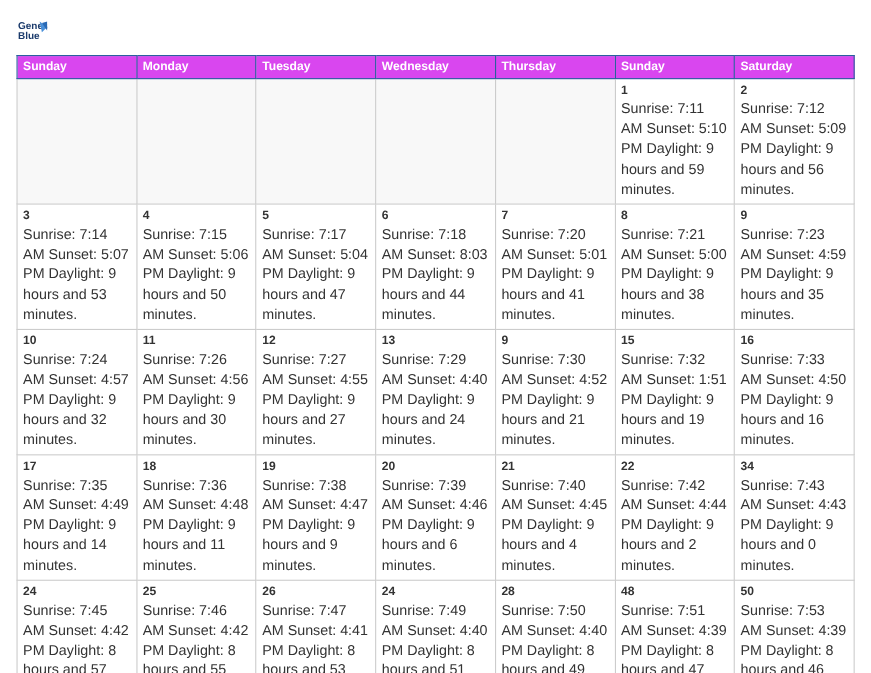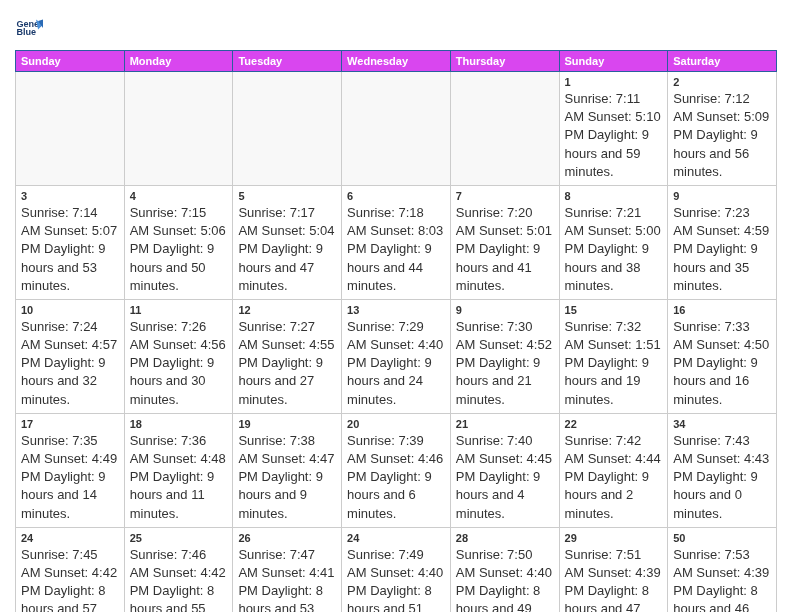--- a/index.html
+++ b/index.html
@@ -298,21 +298,21 @@
 Sunset: 4:40 PM
 Daylight: 8 hours and 51 minutes.</div>
           </td>
           <td>
             <span class="day-num">28</span>
             <div class="day-info">Sunrise: 7:50 AM
 Sunset: 4:40 PM
 Daylight: 8 hours and 49 minutes.</div>
           </td>
           <td>
-            <span class="day-num">29</span>
+            <span class="day-num">48</span>
             <div class="day-info">Sunrise: 7:51 AM
 Sunset: 4:39 PM
 Daylight: 8 hours and 47 minutes.</div>
           </td>
           <td>
             <span class="day-num">50</span>
             <div class="day-info">Sunrise: 7:53 AM
 Sunset: 4:39 PM
 Daylight: 8 hours and 46 minutes.</div>
           </td>

